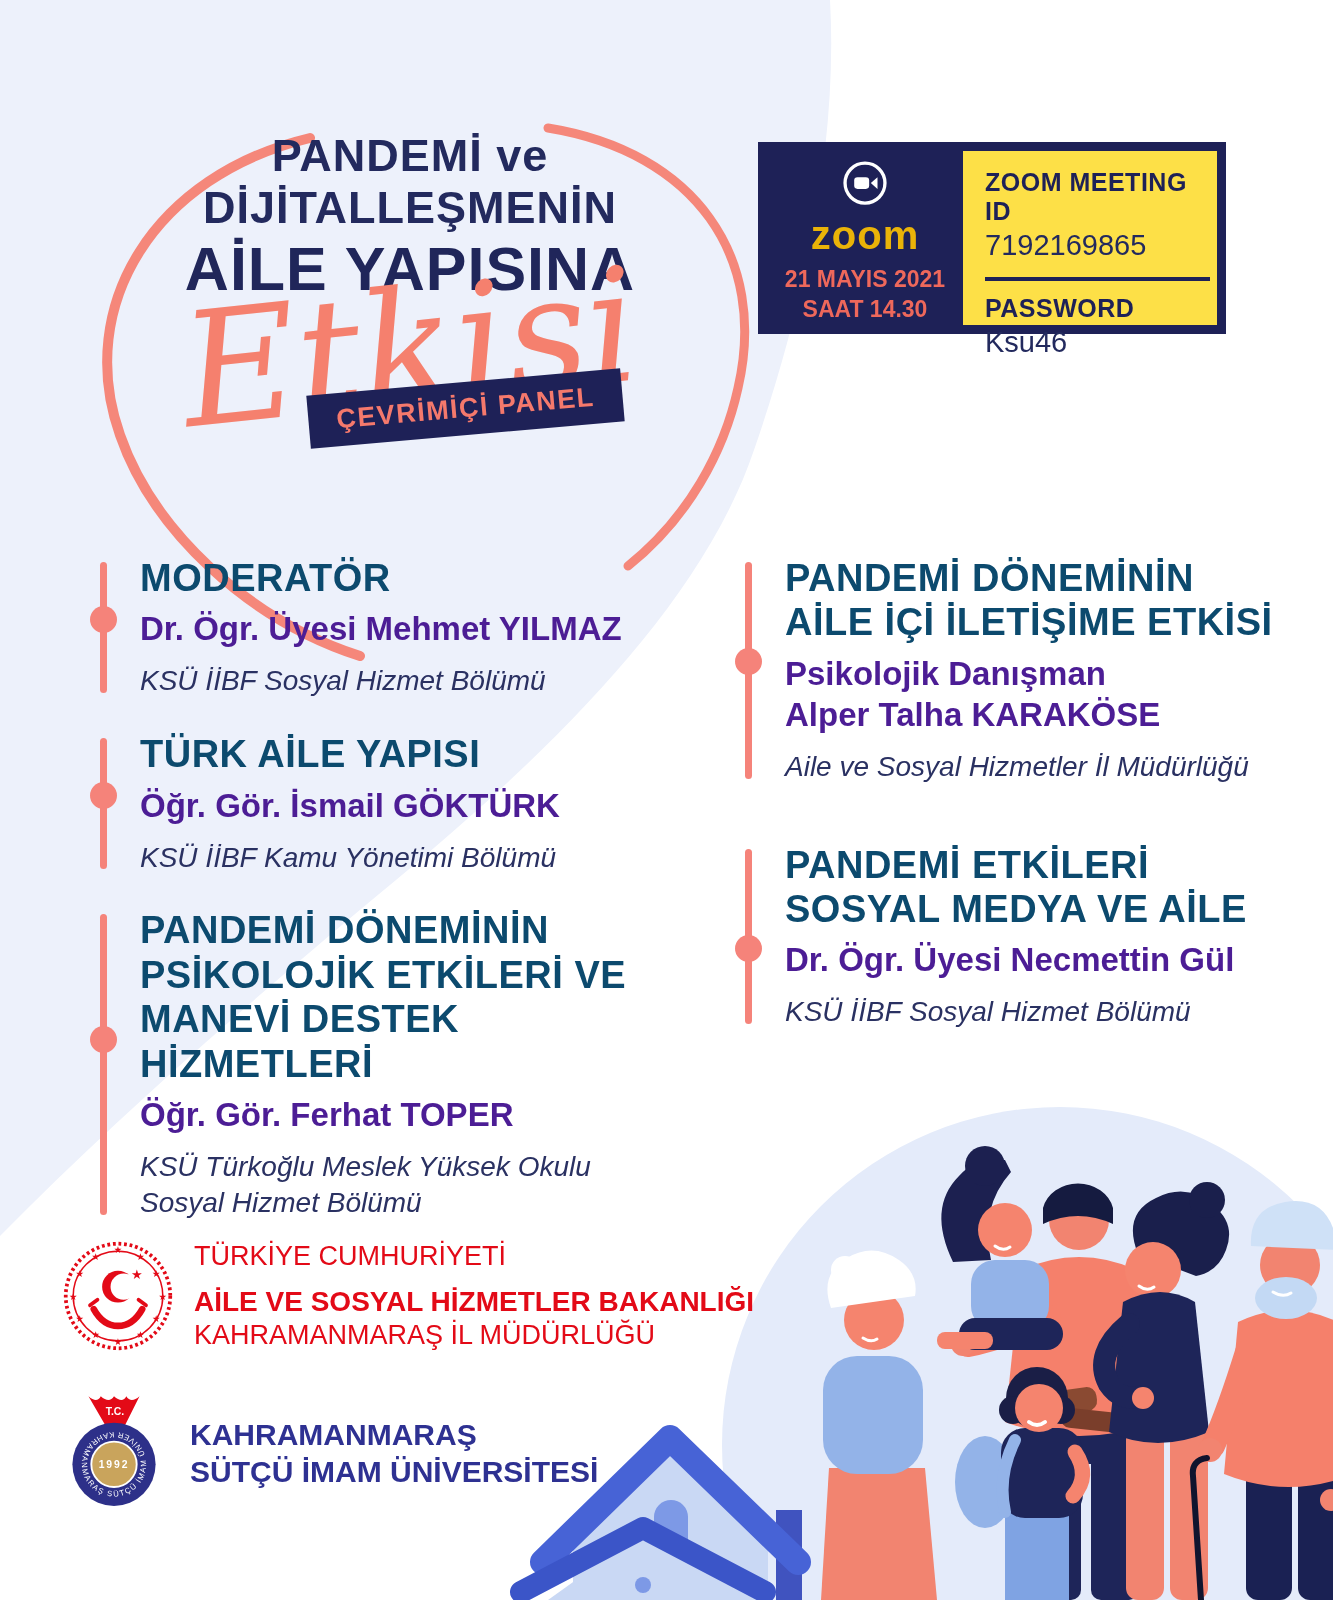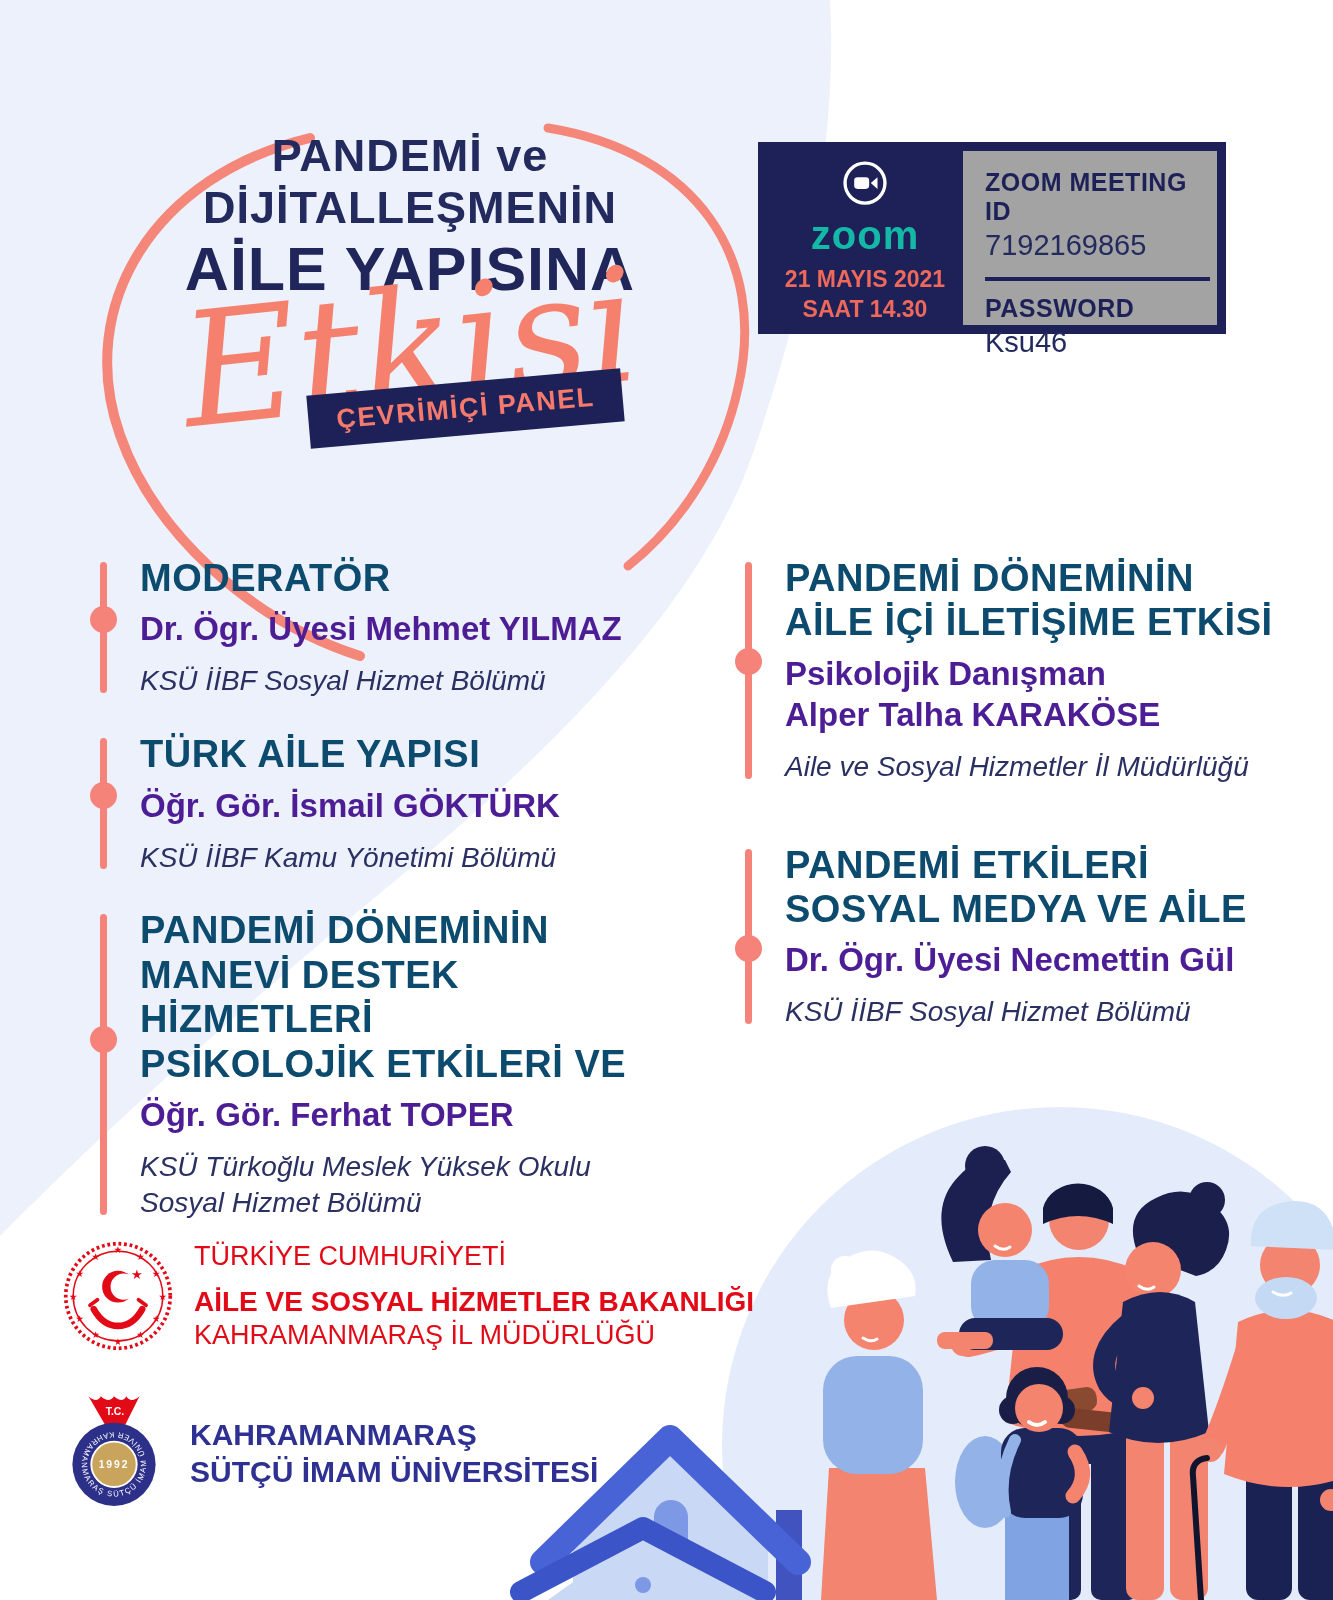--- a/index.html
+++ b/index.html
@@ -22,23 +22,23 @@
             font-family:"DejaVu Serif",serif;font-style:italic;font-weight:400;
             font-size:158px;line-height:1.15;color:#F5806E;transform:rotate(-6deg);}
   .badge{position:absolute;left:248px;top:282px;transform:rotate(-5deg);
          background:#1E2157;color:#F5796C;font-weight:800;font-size:27px;
          letter-spacing:1.5px;padding:11px 28px;white-space:nowrap;}
 
   
   .meetbox{left:758px;top:142px;width:468px;height:192px;background:#1E2157;
            display:flex;box-sizing:border-box;padding:9px;z-index:3;}
   .mb-left{width:196px;display:flex;flex-direction:column;align-items:center;box-sizing:border-box;padding-top:8px;}
-  .mb-word{color:#14b8a6;font-size:40px;font-weight:700;letter-spacing:1px;line-height:.9;margin-top:10px;}
+  .mb-word{color:#eab308;font-size:40px;font-weight:700;letter-spacing:1px;line-height:.9;margin-top:10px;}
   .mb-date{margin-top:12px;color:#EE685B;font-weight:800;font-size:23px;line-height:1.3;text-align:center;}
-  .mb-right{flex:1;background:#a3a3a3;box-sizing:border-box;padding:17px 0 0 22px;}
+  .mb-right{flex:1;background:#fde047;box-sizing:border-box;padding:17px 0 0 22px;}
   .mb-label{color:#1E2157;font-weight:800;font-size:25px;letter-spacing:.5px;}
   .mb-value{color:#232A5E;font-size:29px;margin-top:3px;}
   .mb-divider{width:225px;border:none;border-top:4px solid #1E2157;margin:15px 0 13px 0;}
 
   
   .col{z-index:3;}
   .col-left{left:100px;top:556px;width:590px;}
   .col-right{left:745px;top:556px;width:560px;}
   .session{position:relative;padding-left:40px;box-sizing:border-box;}
   .session::before{content:"";position:absolute;left:0;top:6px;bottom:6px;width:7px;
@@ -218,22 +218,22 @@
           <span class="nl">Öğr. Gör. İsmail GÖKTÜRK</span>
         </div>
       <div class="s-affil">
           <span class="al">KSÜ İİBF Kamu Yönetimi Bölümü</span>
         </div>
     </section>
     <section class="session s-l3">
       <span class="pin"></span>
       <h3 class="s-heading">
         <span class="hl">PANDEMİ DÖNEMİNİN</span>
+        <span class="hl">PSİKOLOJİK ETKİLERİ VE</span>
         <span class="hl">MANEVİ DESTEK HİZMETLERİ</span>
-        <span class="hl">PSİKOLOJİK ETKİLERİ VE</span>
       </h3>
       <div class="s-name">
           <span class="nl">Öğr. Gör. Ferhat TOPER</span>
         </div>
       <div class="s-affil">
         <span class="al">KSÜ Türkoğlu Meslek Yüksek Okulu</span>
         <span class="al">Sosyal Hizmet Bölümü</span>
       </div>
     </section>
   </div>

